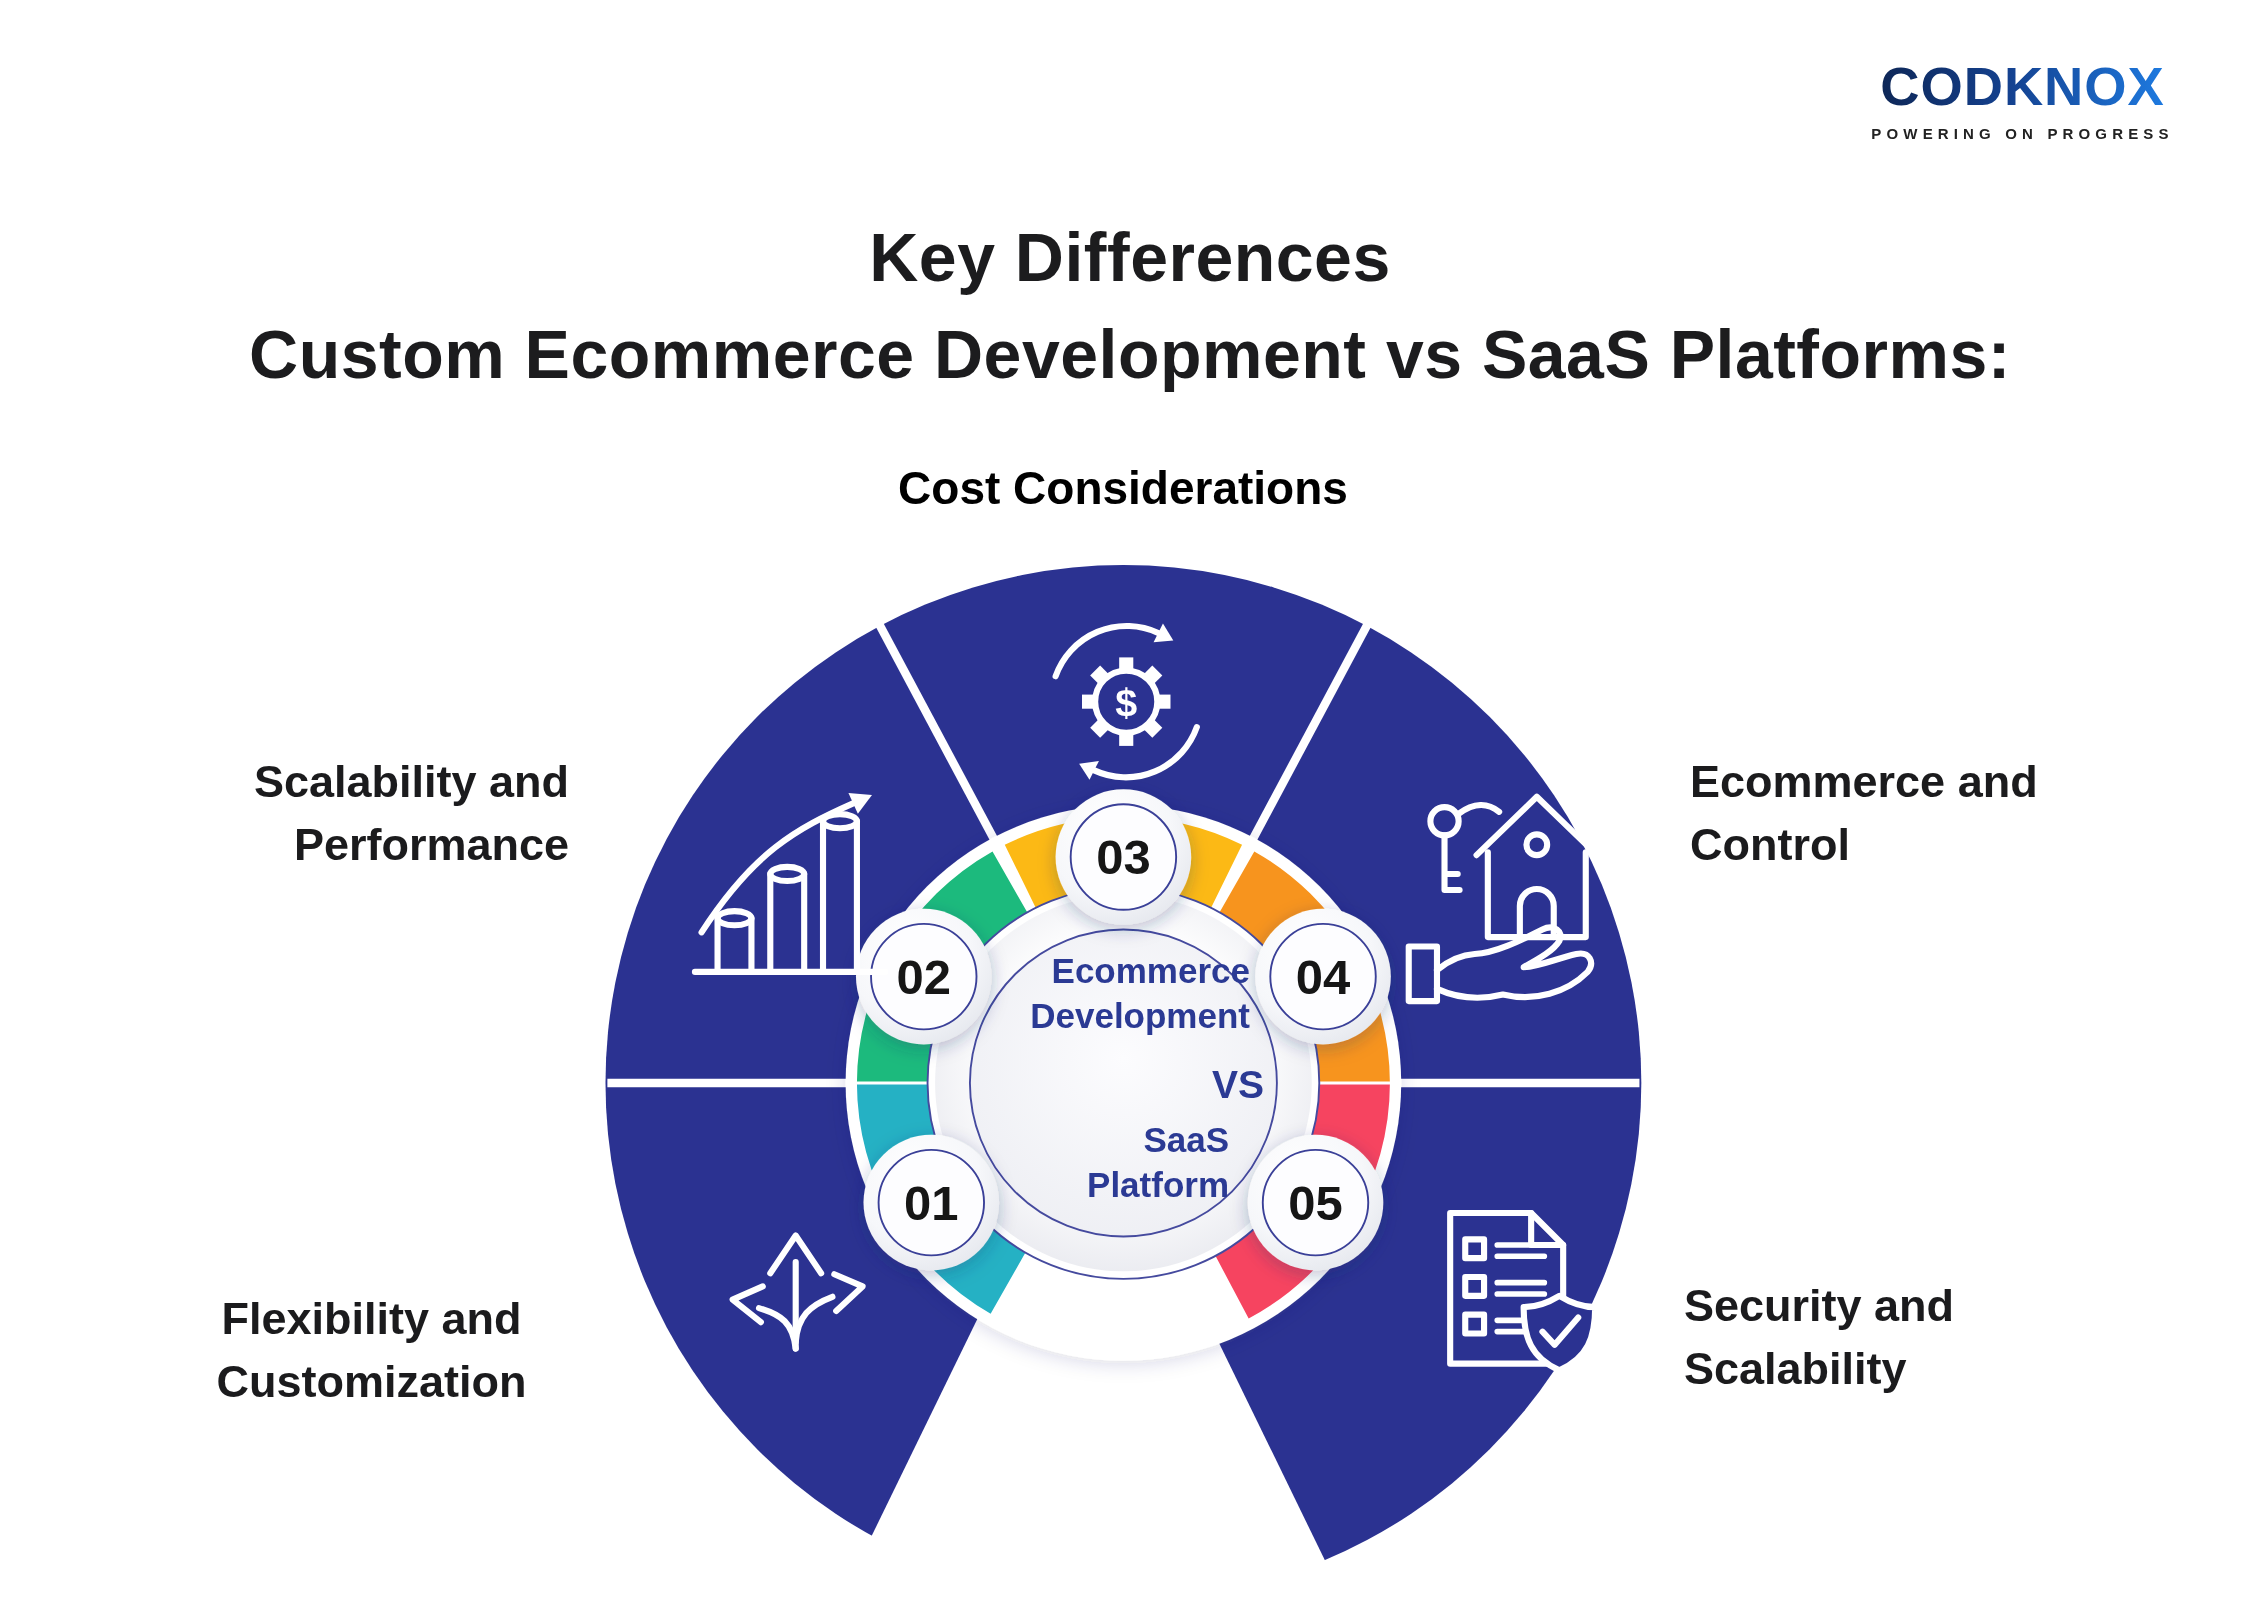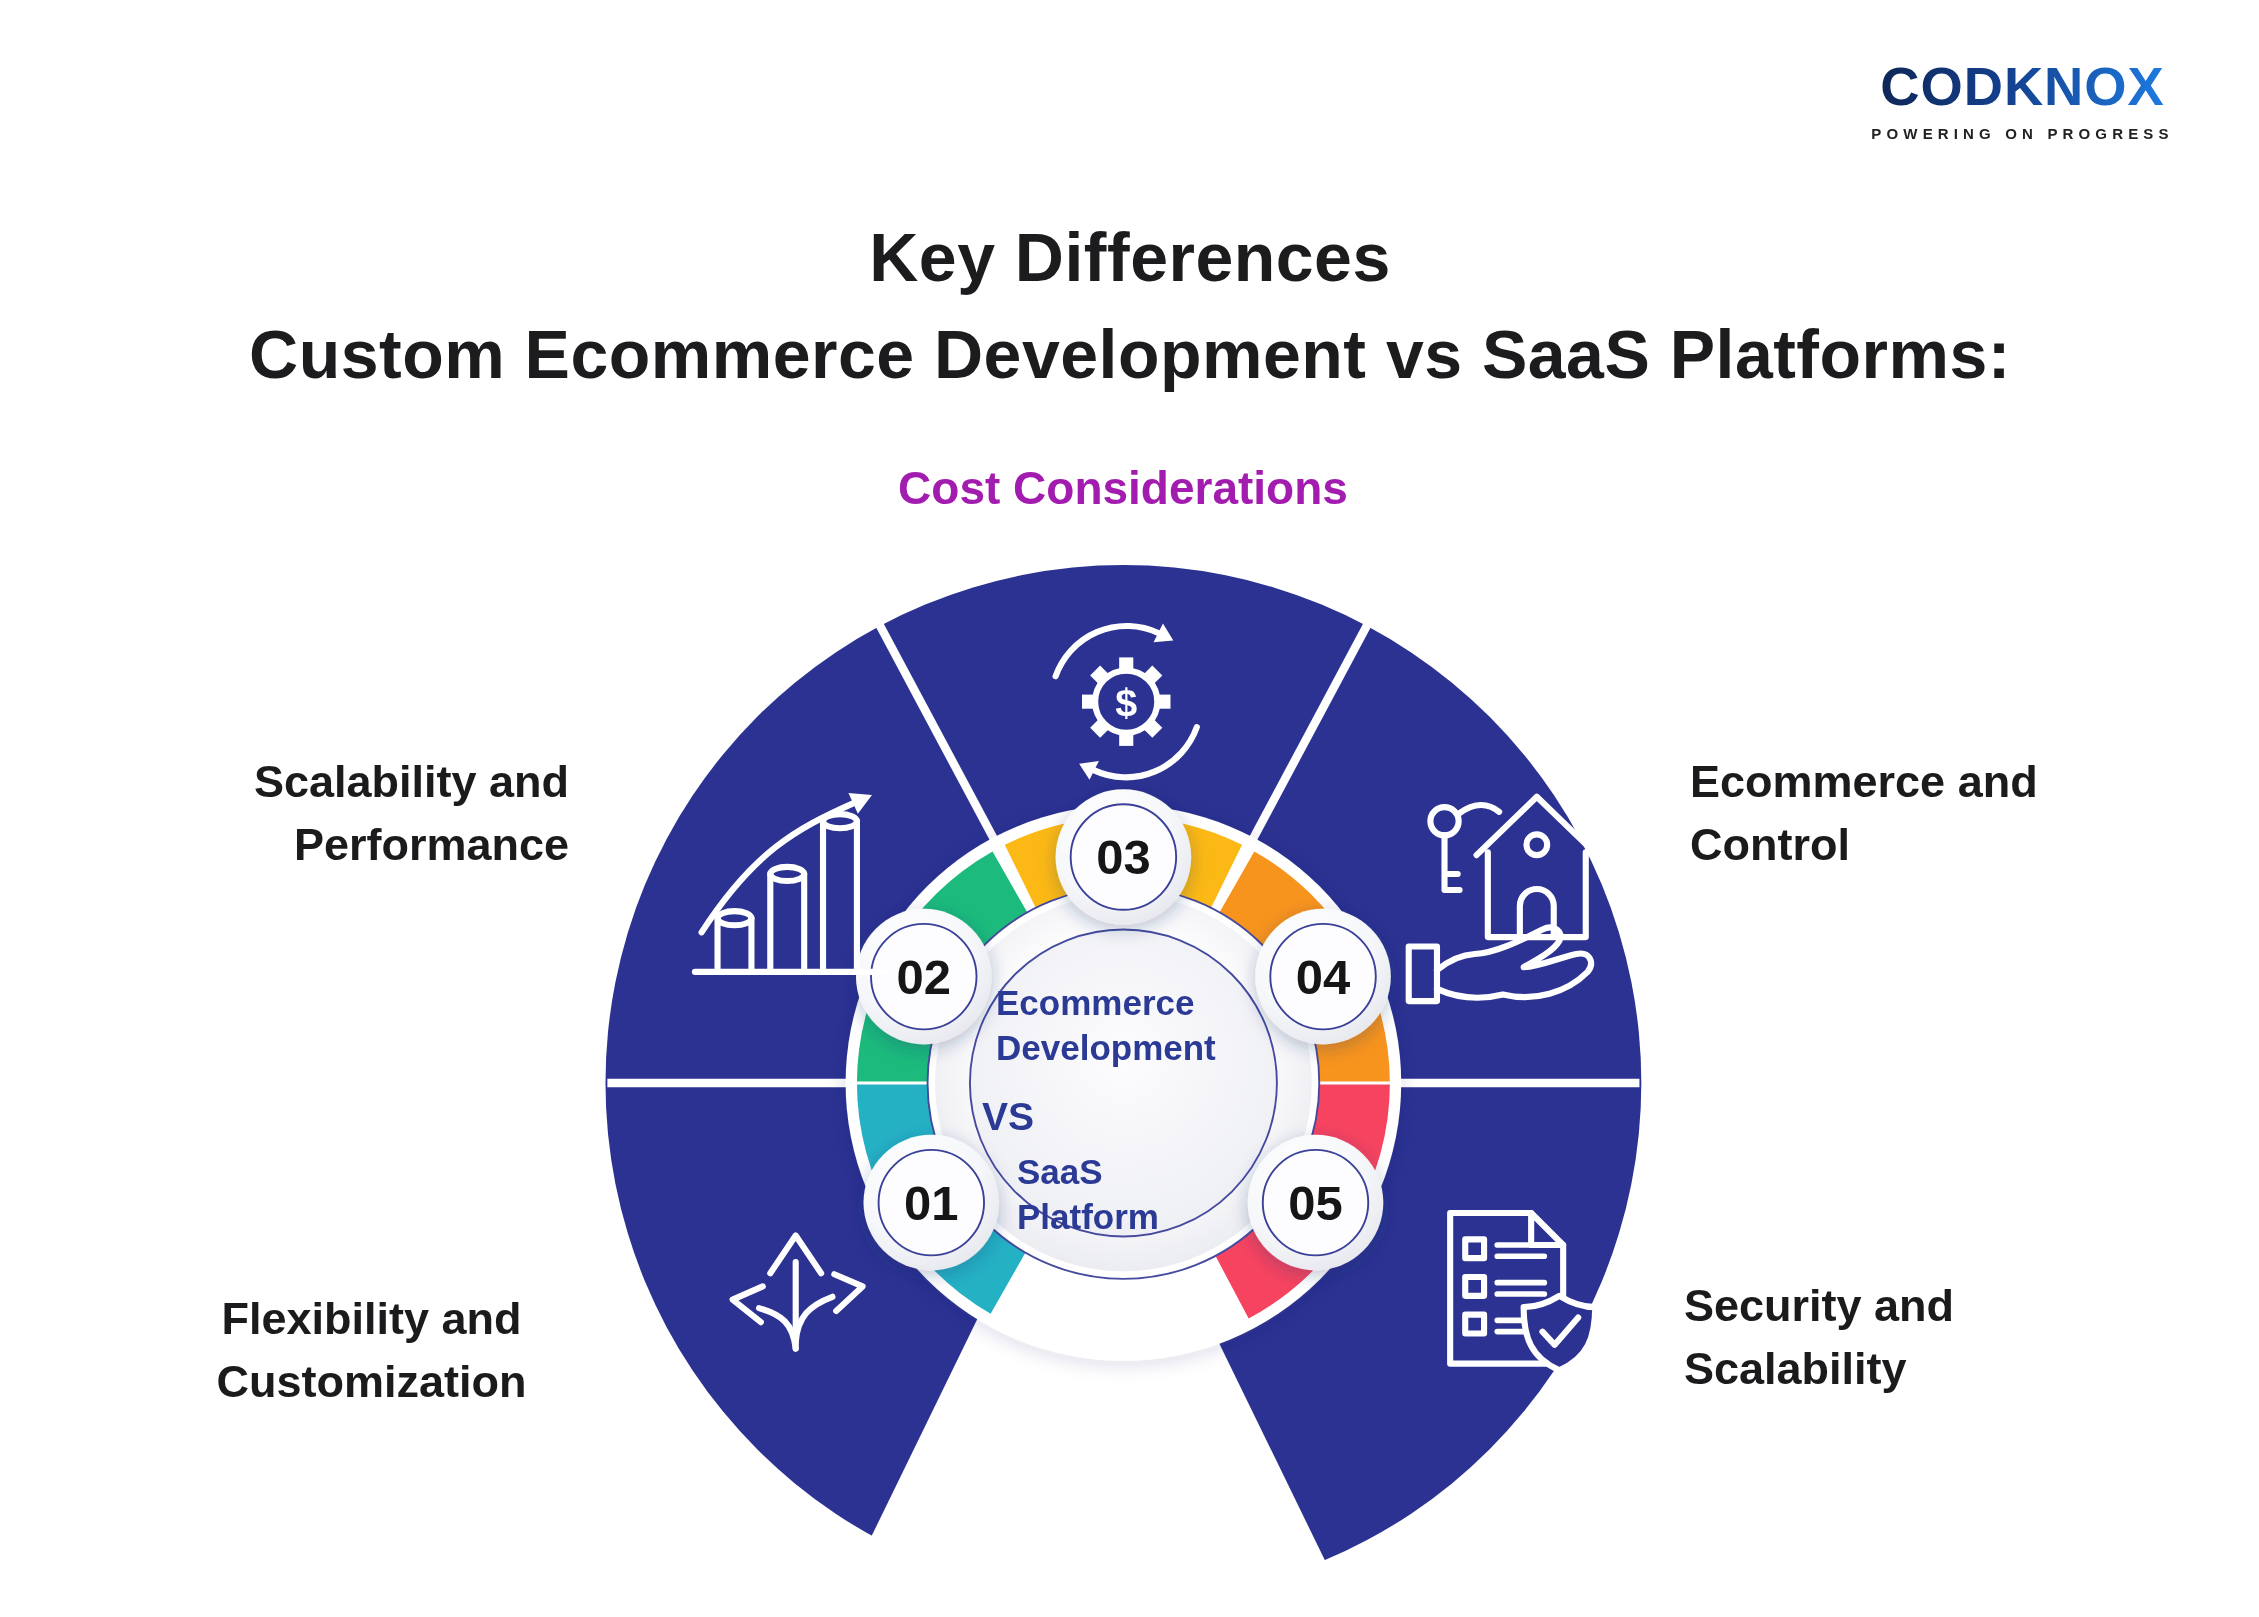--- a/index.html
+++ b/index.html
@@ -4,27 +4,27 @@
 <style>
   html,body{margin:0;padding:0;background:#fff;}
   body{width:2260px;height:1618px;position:relative;overflow:hidden;
        font-family:"Liberation Sans", sans-serif;}
   .stage{position:absolute;inset:0;}
   svg.diagram{position:absolute;left:0;top:0;}
   .overlay{position:absolute;z-index:5;}
   .title{left:0;top:209px;width:2260px;text-align:center;
          font-size:68px;line-height:97px;font-weight:700;color:#1c1c1e;letter-spacing:0.5px;}
   .cost-label{left:652px;top:461px;width:942px;text-align:center;
-         font-size:46px;font-weight:700;color:#a21caf;}
+         font-size:46px;font-weight:700;color:#000000;}
   .side-label{font-size:45px;line-height:63px;font-weight:700;color:#1b1b1d;}
   .lbl-scalability{left:98px;top:750px;width:471px;text-align:right;}
   .lbl-ownership{left:1690px;top:750px;width:433px;text-align:left;}
   .lbl-flexibility{left:169px;top:1287px;width:405px;text-align:center;}
   .lbl-security{left:1684px;top:1274px;width:377px;text-align:left;}
-  .center-text{left:982px;top:980px;width:282px;text-align:left;color:#2b3a94;}
+  .center-text{left:982px;top:948px;width:282px;text-align:right;color:#2b3a94;}
   .center-text .block1{width:254px;margin:0 auto;font-size:35px;line-height:45px;font-weight:700;}
   .center-text .vs{font-size:39px;line-height:41px;font-weight:700;margin-top:26px;}
   .center-text .block2{width:212px;margin:12px auto 0;font-size:35px;line-height:45px;font-weight:700;}
   .logo{left:1872px;top:45px;width:301px;height:105px;}
 </style>
 </head>
 <body>
 
 <div class="stage">
 

